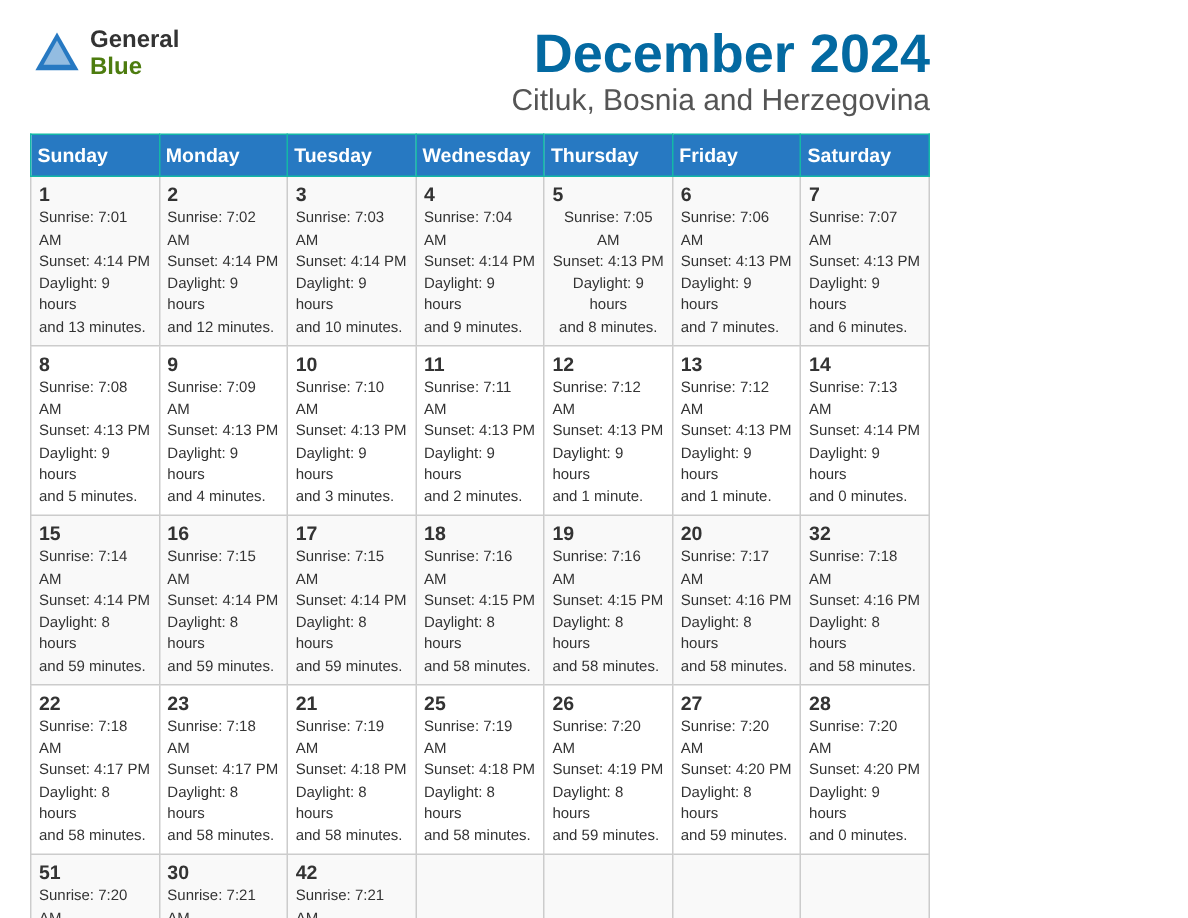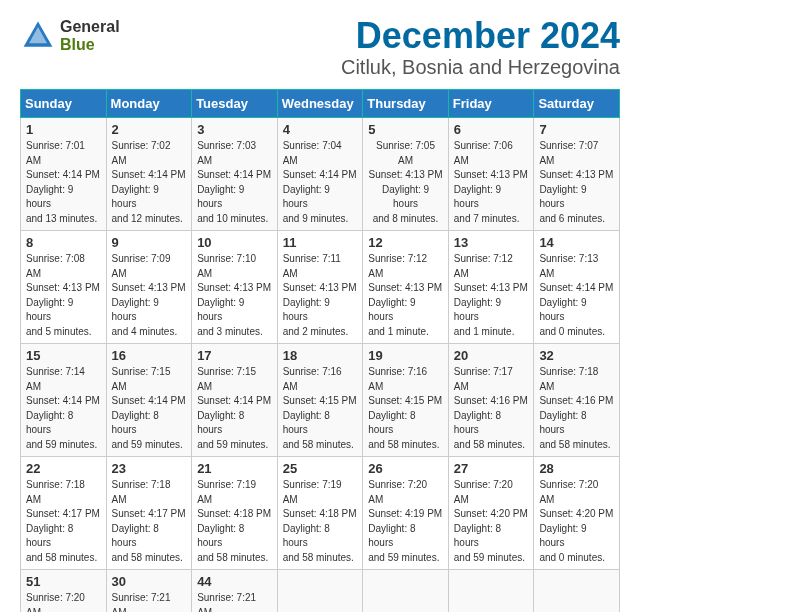--- a/index.html
+++ b/index.html
@@ -348,21 +348,21 @@
 and 0 minutes.</div>
           </td>
           <td>
             <span class="day-number">30</span>
             <div class="day-info" style="white-space: pre-line;">Sunrise: 7:21 AM
 Sunset: 4:22 PM
 Daylight: 9 hours
 and 1 minute.</div>
           </td>
           <td>
-            <span class="day-number">44</span>
+            <span class="day-number">42</span>
             <div class="day-info" style="white-space: pre-line;">Sunrise: 7:21 AM
 Sunset: 4:23 PM
 Daylight: 9 hours
 and 1 minute.</div>
           </td>
           <td class="empty"></td>
           <td class="empty"></td>
           <td class="empty"></td>
           <td class="empty"></td>
         </tr>

